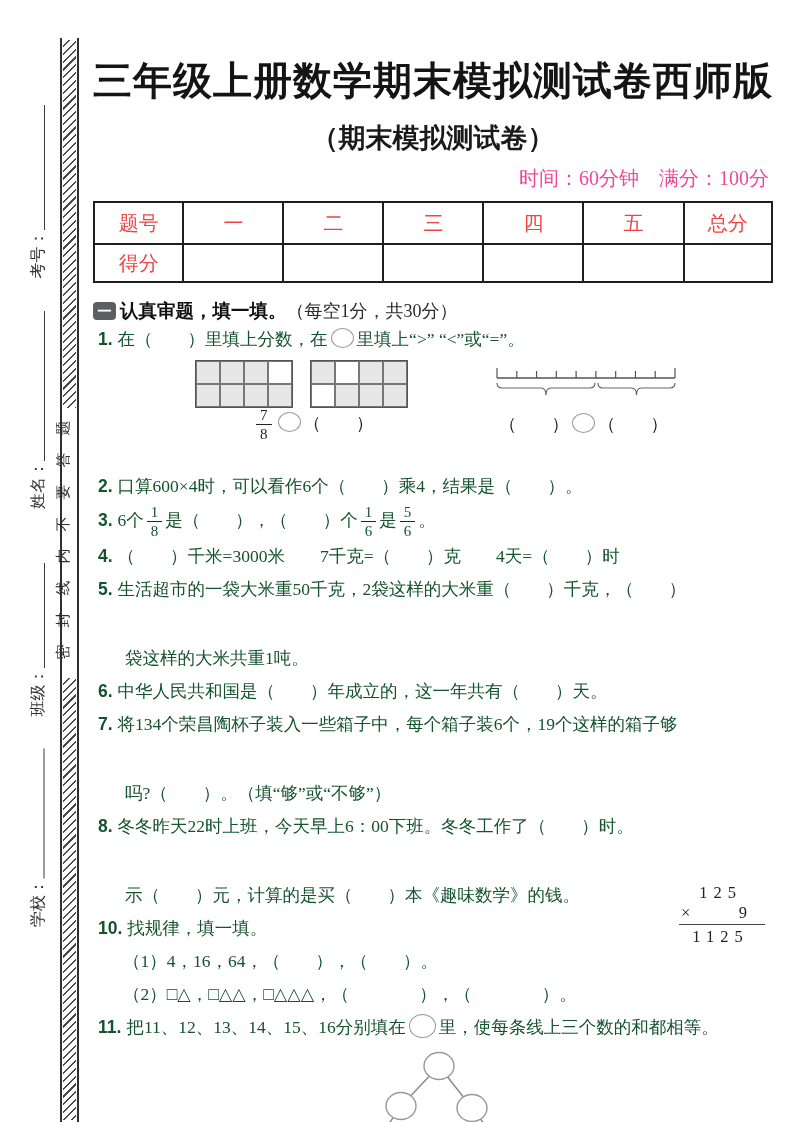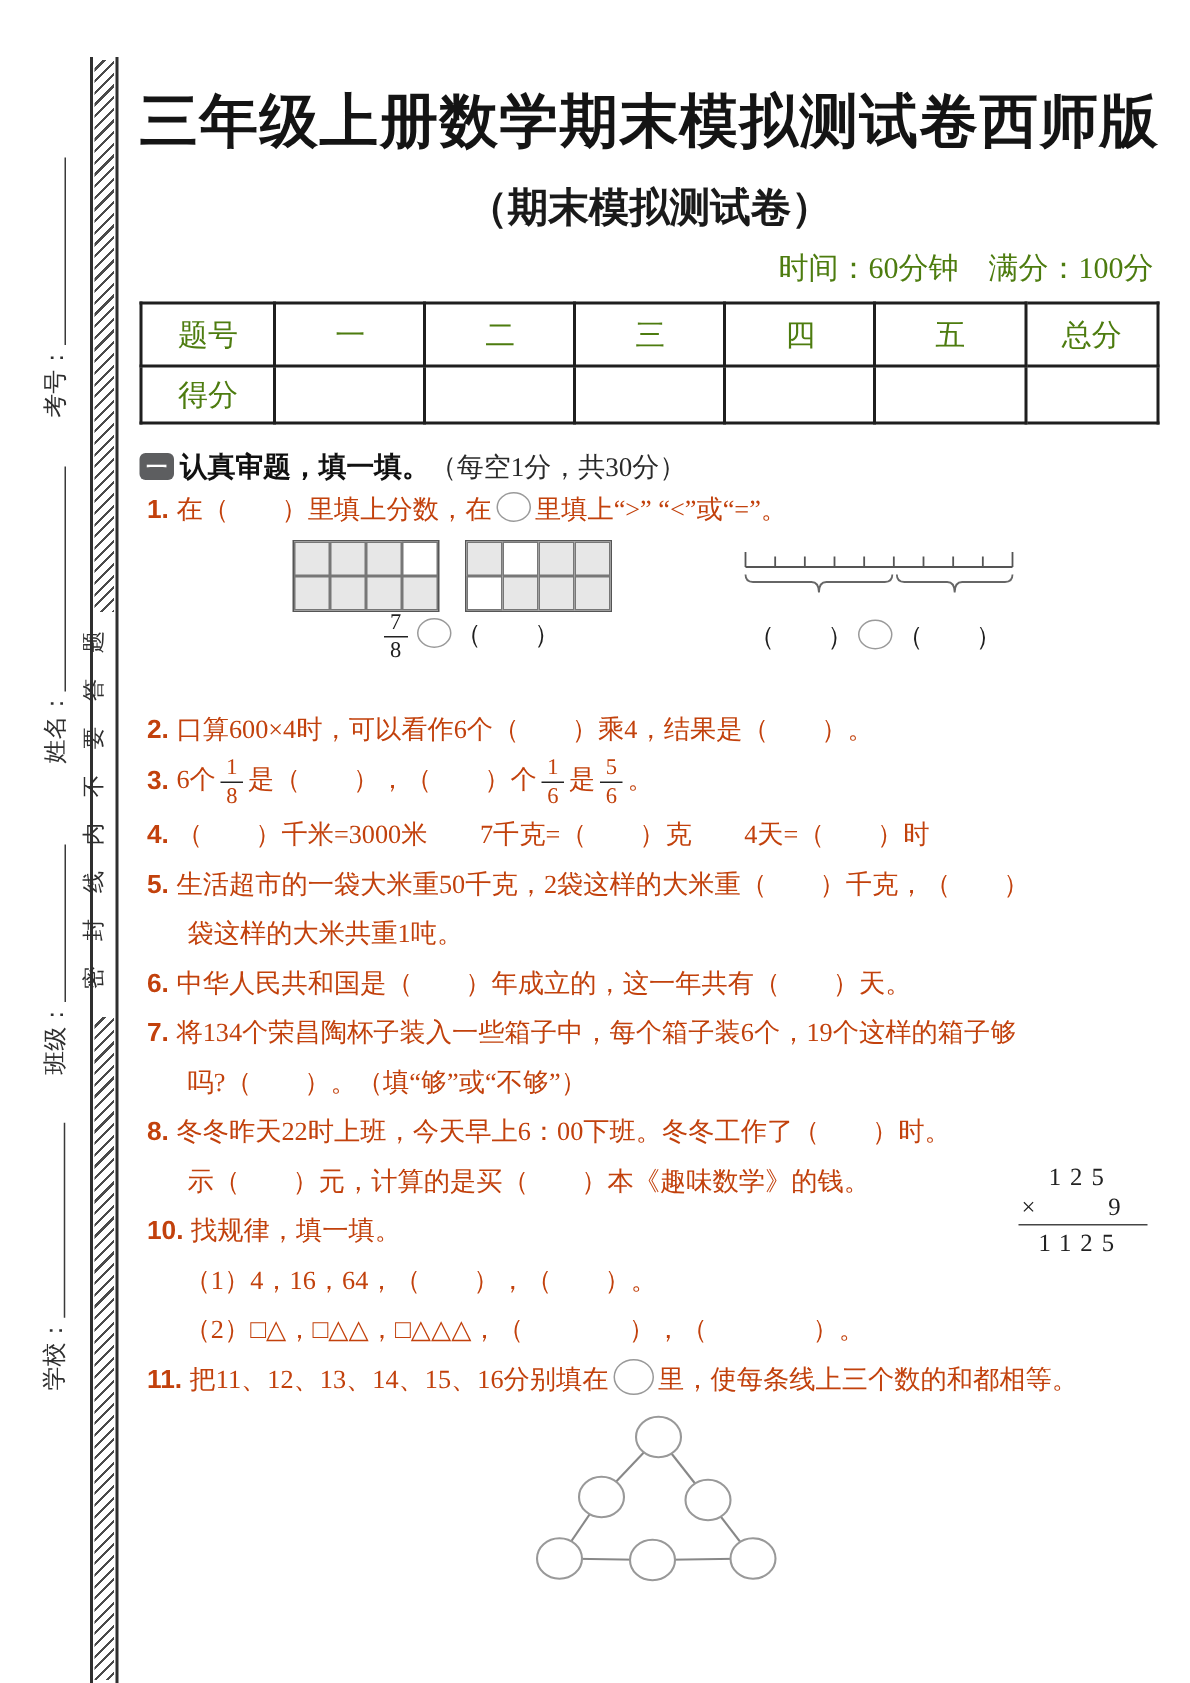--- a/index.html
+++ b/index.html
@@ -17,35 +17,35 @@
   .side-field{position:absolute;white-space:nowrap;font-size:16px;color:#2e2e2e;
     transform:rotate(-90deg);line-height:22px;text-align:center;}
   .side-blank{display:inline-block;border-bottom:1.2px solid #3a3a3a;height:14px;vertical-align:-2px;}
   #seal-text{position:absolute;left:56px;top:412px;width:24px;}
   .seal-char{display:block;width:24px;height:32px;font-size:15px;color:#2e2e2e;
     transform:rotate(-90deg);text-align:center;line-height:22px;}
   
   .main{position:absolute;left:93px;top:0;width:680px;}
   .title{margin-top:54px;text-align:left;font-size:39px;font-weight:bold;letter-spacing:1px;color:#141414;}
   .subtitle{margin-top:12px;text-align:center;font-size:27px;font-weight:bold;color:#1a1a1a;}
-  .meta{margin-top:9px;text-align:right;font-size:20px;padding-right:4px;color:#4d7c0f;}
+  .meta{margin-top:9px;text-align:right;font-size:20px;padding-right:4px;color:#ec4899;}
   
   table.score{border-collapse:collapse;margin-top:9px;table-layout:fixed;}
-  table.score td{border:2px solid #1f1f1f;text-align:center;font-size:20px;color:#4d7c0f;}
+  table.score td{border:2px solid #1f1f1f;text-align:center;font-size:20px;color:#ef4444;}
   table.score tr.r1 td{height:38px;} table.score tr.r2 td{height:34px;}
   
   .sec{margin-top:15px;display:flex;align-items:center;font-family:"Liberation Sans","DejaVu Sans",sans-serif;}
   .badge{display:inline-flex;align-items:center;justify-content:center;width:23px;height:18px;
     background:#5d5e60;border-radius:4px;color:#ffffff;font-size:14px;font-weight:bold;margin-right:4px;line-height:1;}
   .sec-title{font-size:18.5px;font-weight:bold;color:#111;}
   .sec-note{font-size:18px;font-weight:normal;color:#2a2a2a;font-family:"Liberation Serif",serif;}
   
-  .q{font-size:17.5px;line-height:33px;color:#c2410c;padding-left:5px;}
+  .q{font-size:17.5px;line-height:33px;color:#14532d;padding-left:5px;}
   .q .qno{font-family:"Liberation Sans","DejaVu Sans",sans-serif;font-weight:bold;margin-right:5px;}
-  .q.cont{padding-left:32px;}
+  .q.cont{padding-left:32px;margin-top:36px;}
   .q.sub{padding-left:30px;}
   .cmp-circle{display:inline-block;width:21px;height:18px;border:1.3px solid #9a9a9a;border-radius:50%;
     vertical-align:-3px;margin:0 3px;}
   .frac{display:inline-block;text-align:center;vertical-align:middle;font-size:15px;line-height:1.2;margin:0 3px;}
   .frac .fn{display:block;border-bottom:1.3px solid #222;padding:0 4px;}
   .frac .fd{display:block;}
   
   .q1-fig{position:relative;height:114px;}
   .frac-grid{position:absolute;top:4px;display:grid;grid-template-columns:repeat(4,24px);grid-auto-rows:23px;
     border:1.3px solid #555;width:96px;}

